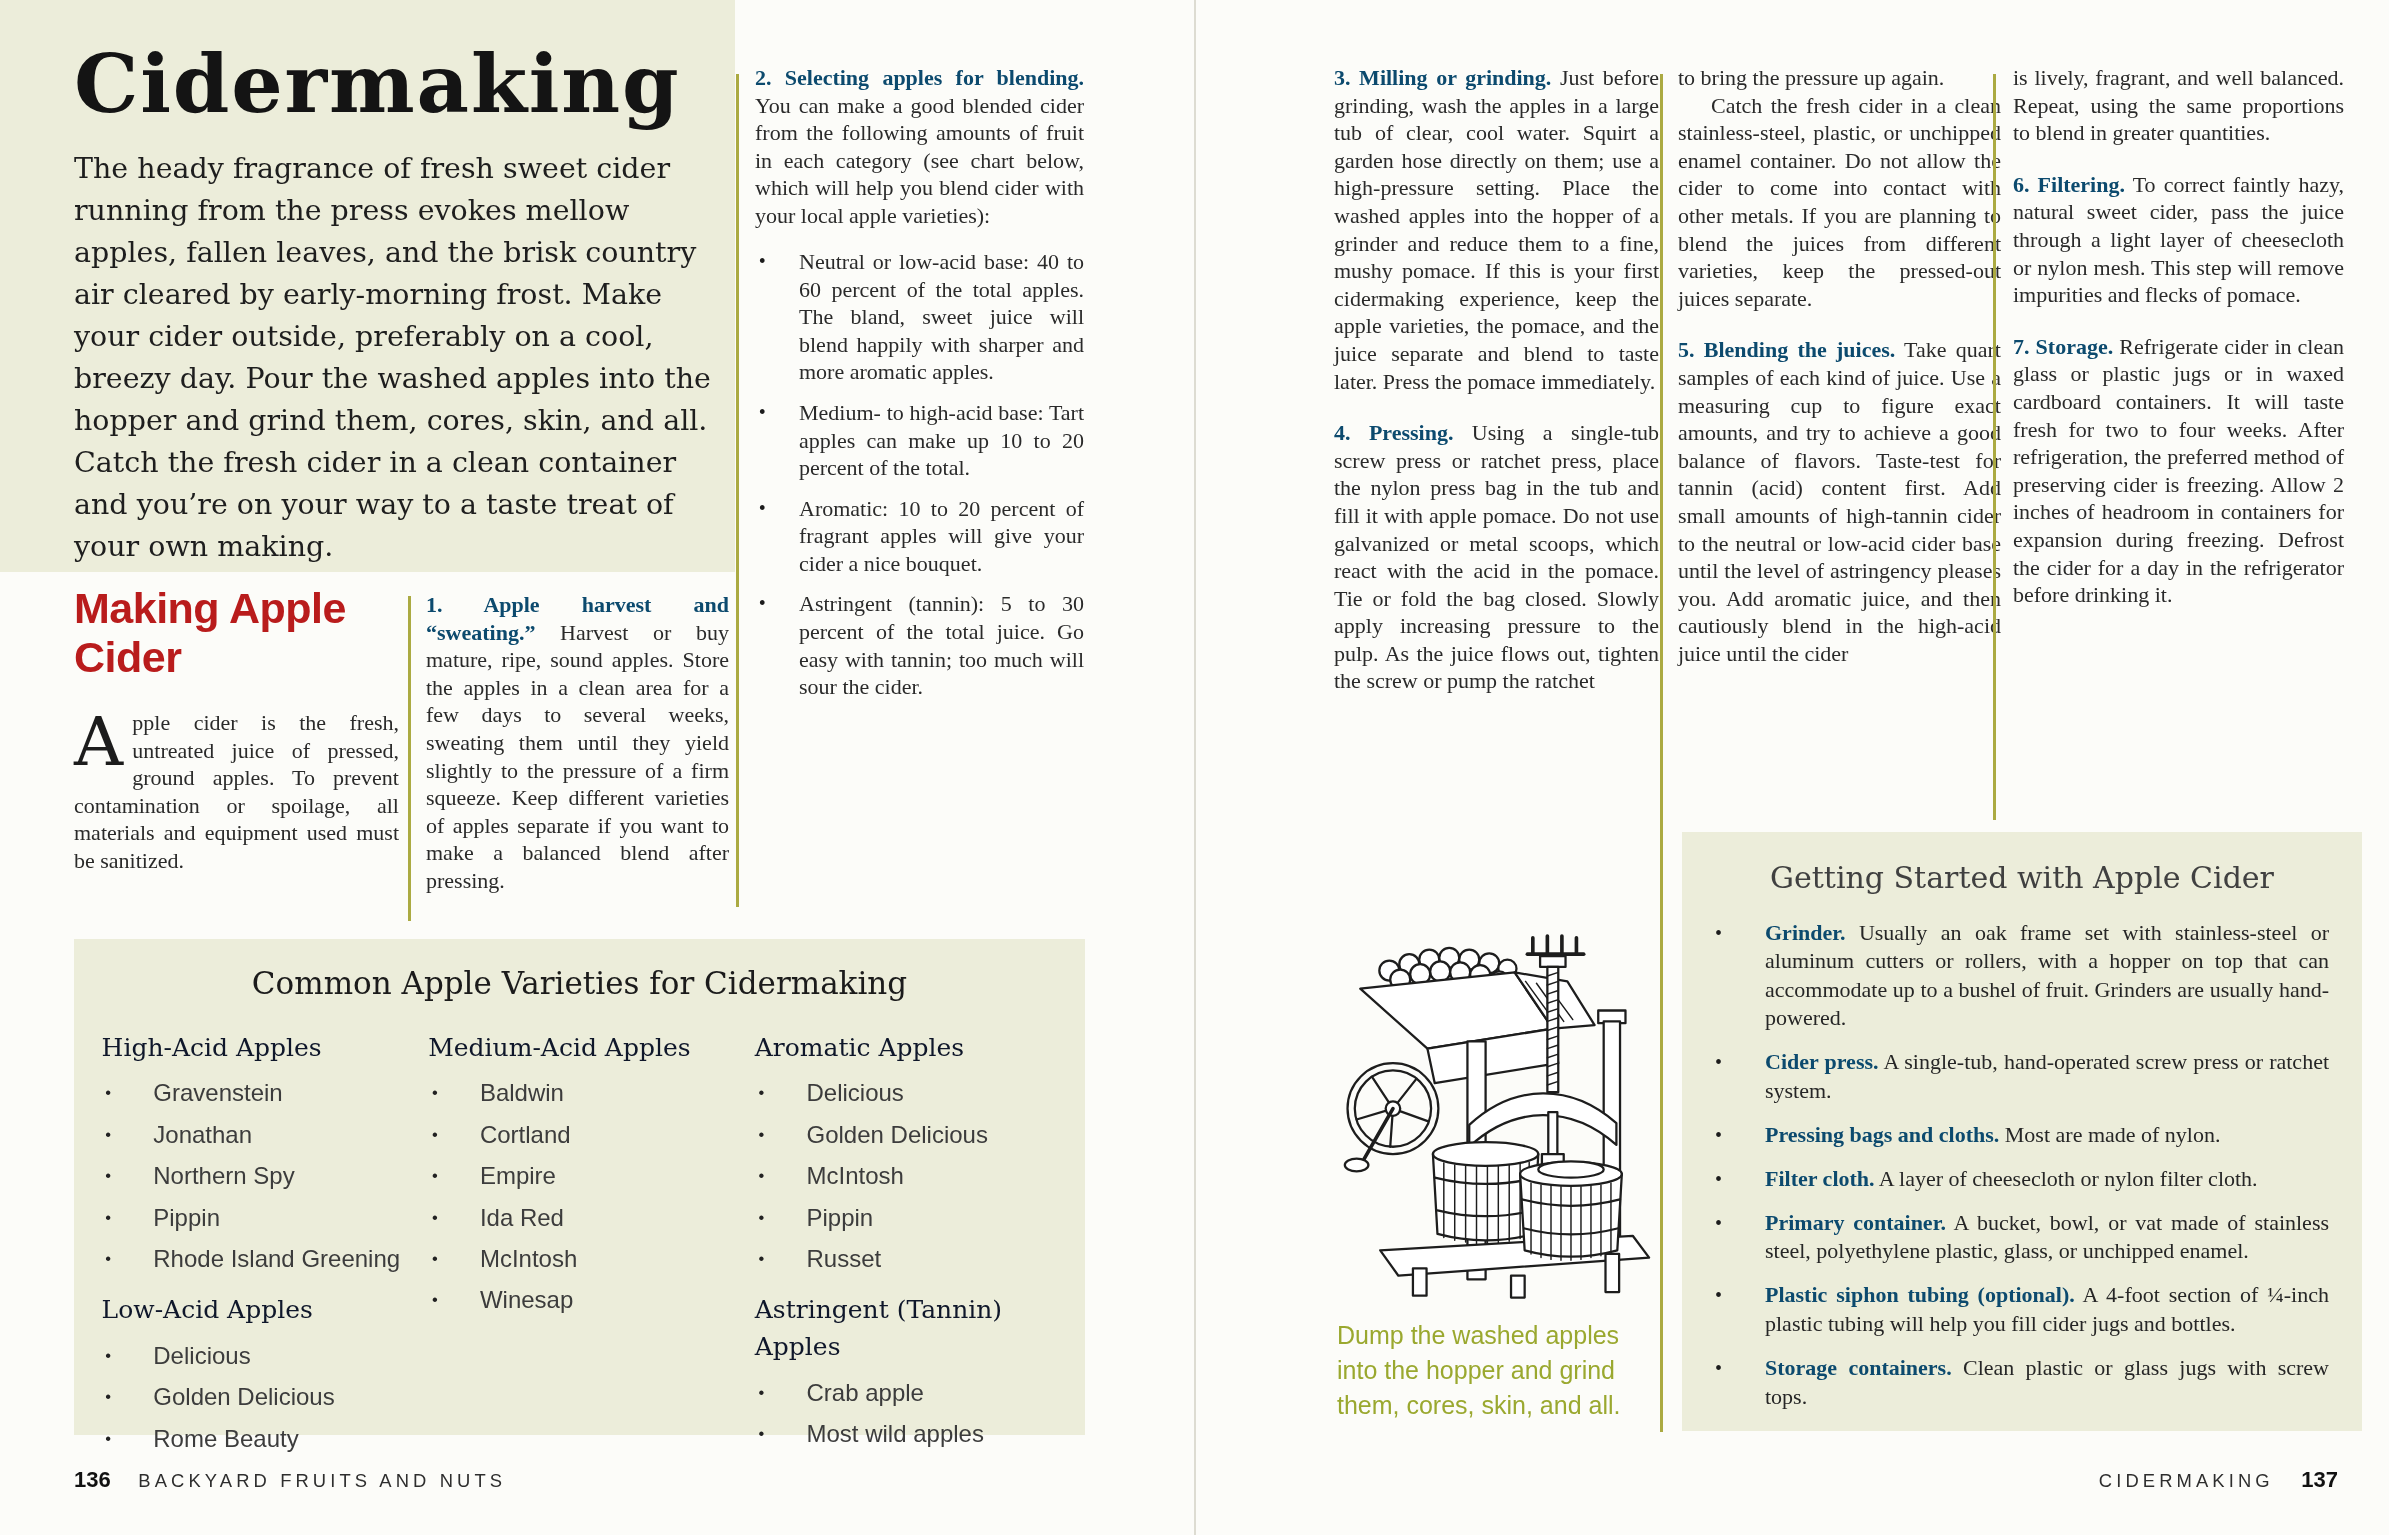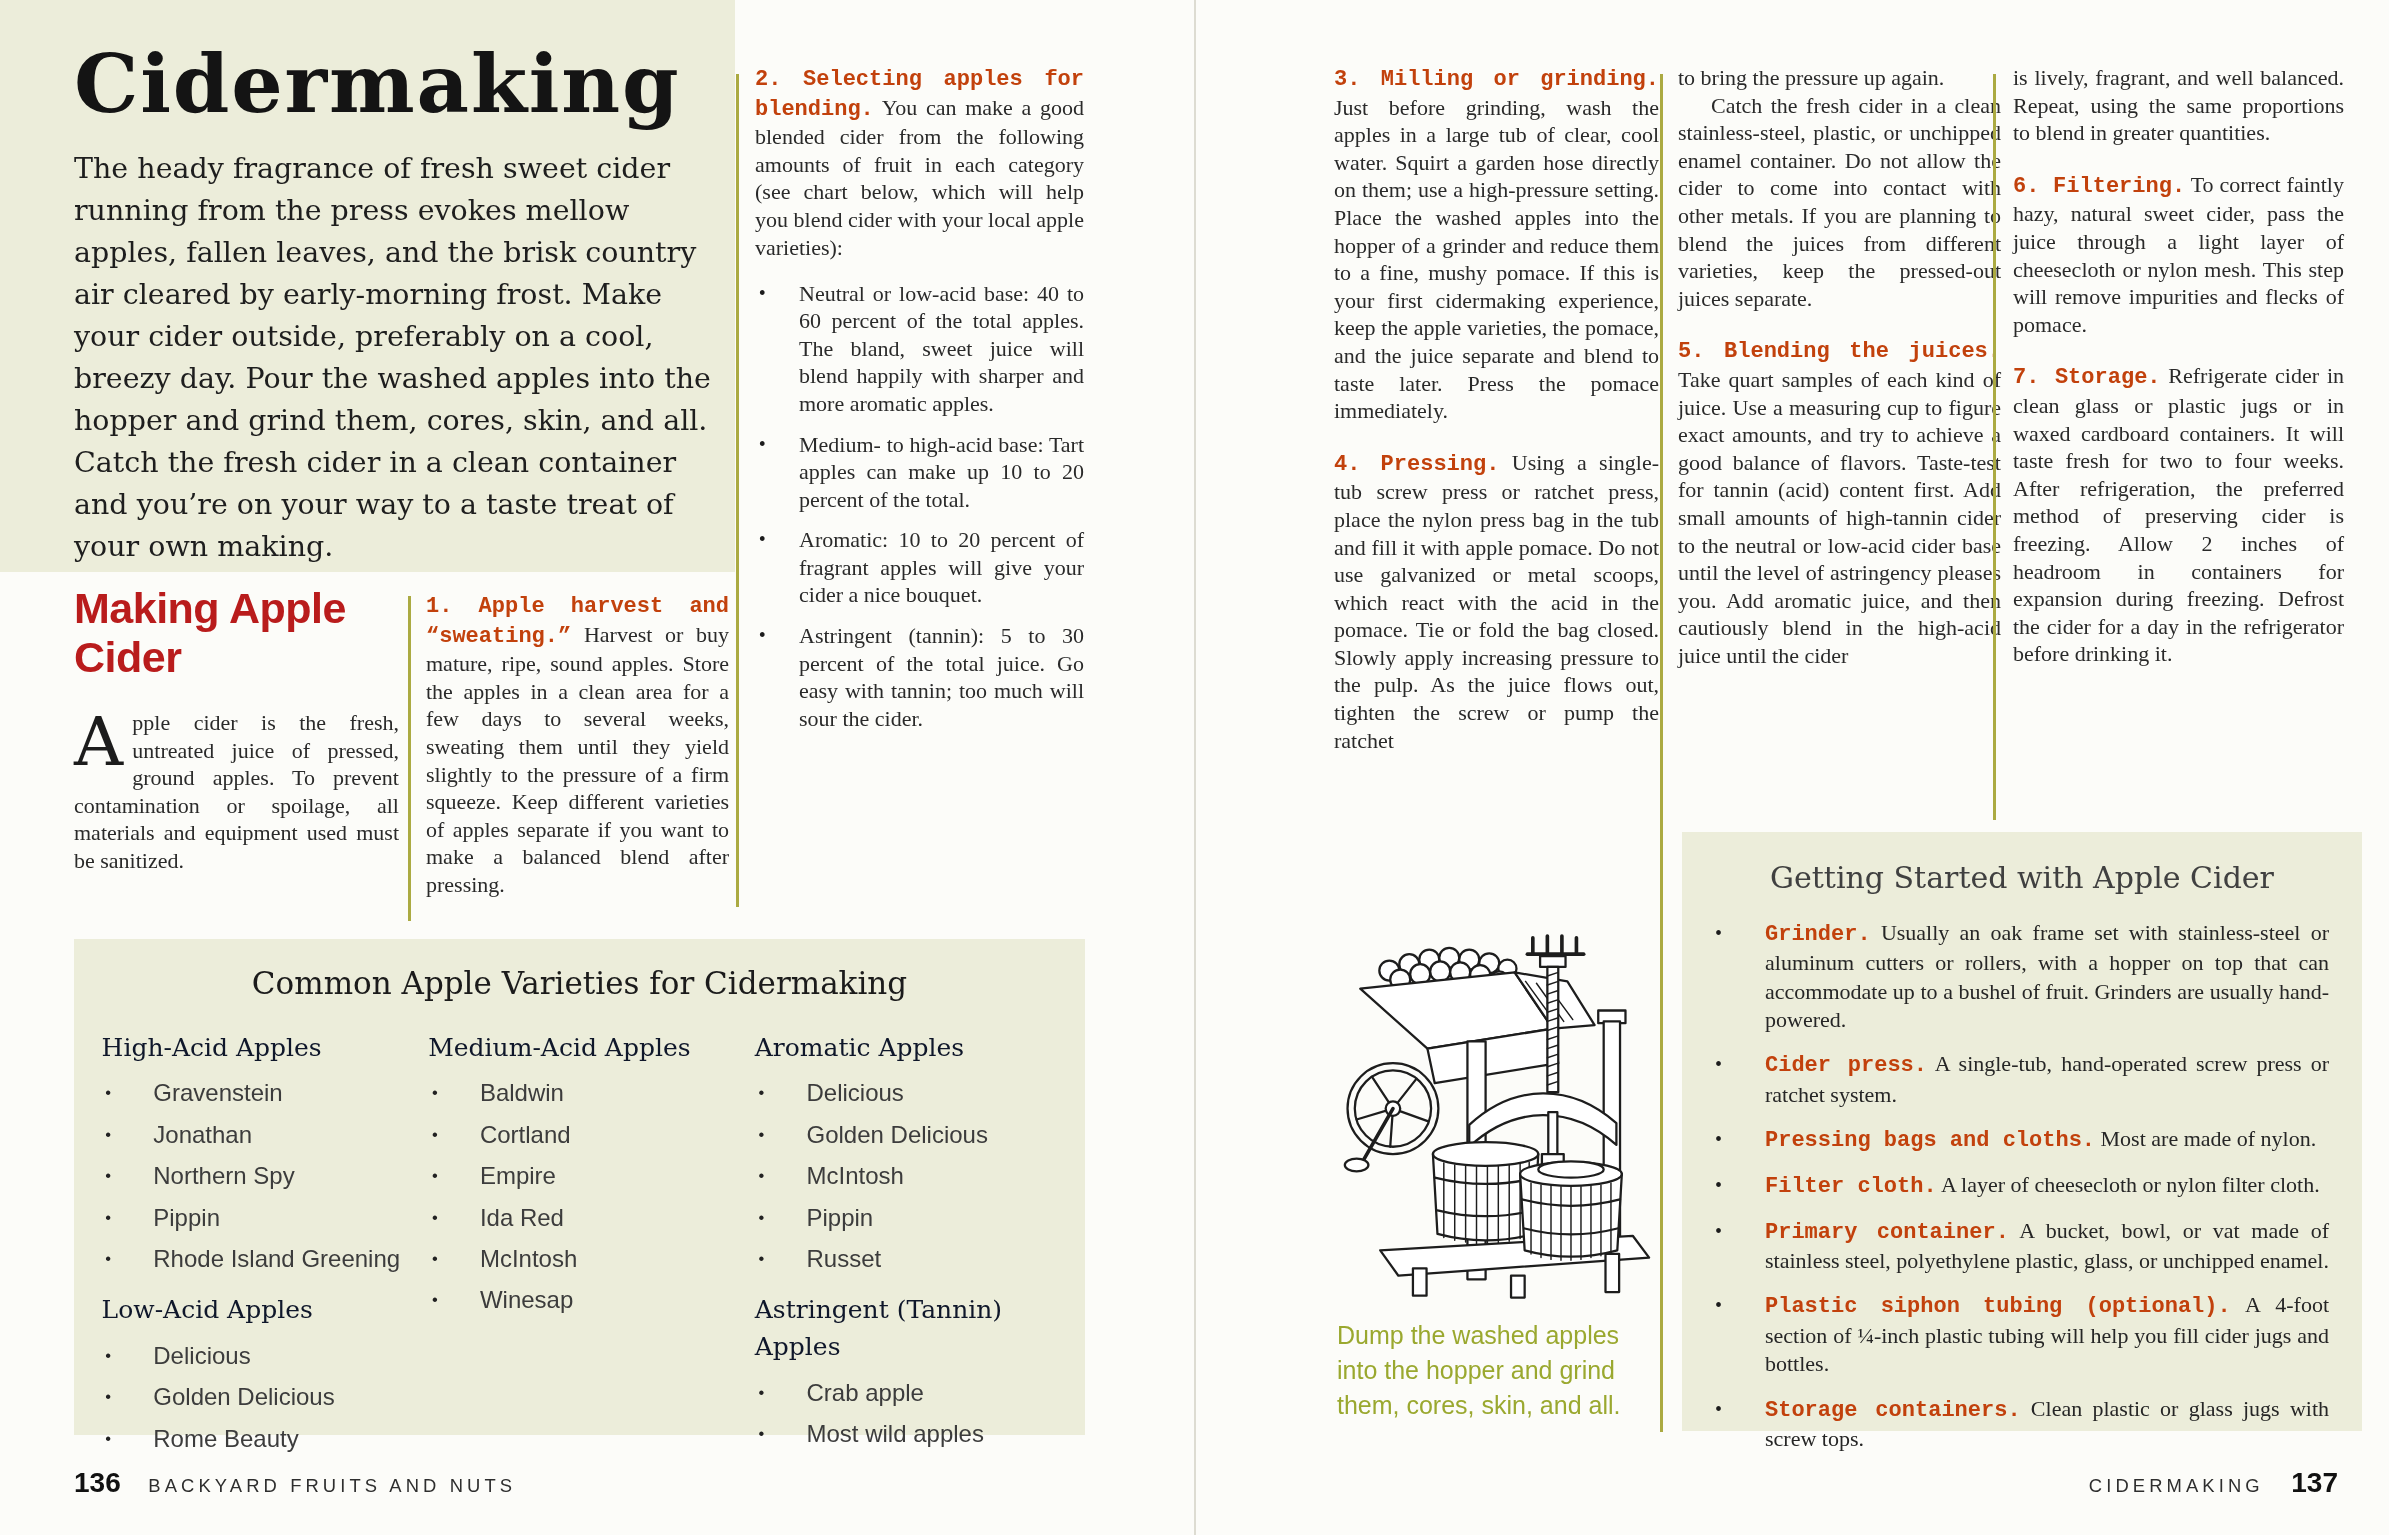--- a/index.html
+++ b/index.html
@@ -3,21 +3,21 @@
 <meta charset="utf-8">
 <style>
   html,body{margin:0;padding:0;background:#e9e9e4;}
   .spread{position:relative;width:2389px;height:1536px;background:#fcfcf9;overflow:hidden;
           font-family:"Liberation Serif",serif;color:#262626;}
   .abs{position:absolute;}
   
   .slab{font-family:"DejaVu Serif",serif;}
   .body-text{font-size:22px;line-height:27.6px;color:#2a2a2a;}
   .justify{text-align:justify;}
-  .lead{font-family:Liberation Mono, monospace;font-weight:700;color:#c2410c;}
+  .lead{font-family:Liberation Serif, serif;font-weight:700;color:#0c4a6e;}
   p{margin:0;}
   ul{margin:0;padding:0;list-style:none;}
   
   .title-block{left:0;top:0;width:735px;height:572px;background:#ecedda;box-sizing:border-box;padding:40px 0 0 74px;}
   .chapter-title{margin:0;font-weight:700;font-size:81px;line-height:88px;letter-spacing:1.8px;color:#141414;}
   .intro{width:649px;margin-top:20px;font-size:28.5px;line-height:42px;color:#1e1e1e;}
   .sec-head{left:74px;top:584px;margin:0;font-family:"Liberation Sans",sans-serif;font-weight:700;
             font-size:43px;line-height:49px;letter-spacing:-0.5px;color:#b91c1c;}
   .colA{left:74px;top:709px;width:325px;}
   .dropcap{float:left;font-family:"DejaVu Serif",serif;font-size:68px;line-height:53px;padding:5.5px 9.2px 0 0;color:#1c1c1c;}
@@ -45,21 +45,21 @@
   .illus{left:1333px;top:930px;width:327px;height:369px;}
   .caption{left:1337px;top:1318px;width:307px;font-family:"Liberation Sans",sans-serif;
            font-size:25px;line-height:35px;color:#9aa82f;}
   .gs-box{left:1682px;top:832px;width:680px;height:599px;background:#ecedda;box-sizing:border-box;padding:22px 33px 0;}
   .gs-box h3{margin:5.5px 0 24px;text-align:center;font-size:30px;font-weight:400;color:#404040;}
   .gs-box li{display:flex;margin-bottom:15.6px;}
   .gs-box .bullet{width:50px;flex:none;font-size:20px;line-height:28.5px;color:#1c1c1c;}
   .gs-box .btext{flex:1;font-size:22px;line-height:28.5px;text-align:justify;}
   
   .footer{top:1467px;display:flex;align-items:baseline;gap:27.6px;font-family:"Liberation Sans",sans-serif;}
-  .footer .num{font-weight:700;font-size:28px;color:#111;}
+  .footer .num{font-weight:700;font-size:22px;color:#111;}
   .footer .lbl{font-size:18.4px;letter-spacing:4.1px;color:#2e2e2e;}
   .gutter{left:1194px;top:0;width:1.8px;height:1536px;background:#dddcd2;}
 </style>
 </head>
 <body>
 
 <div class="spread">
 
   <div class="abs title-block slab">
     <h1 class="chapter-title">Cidermaking</h1>

